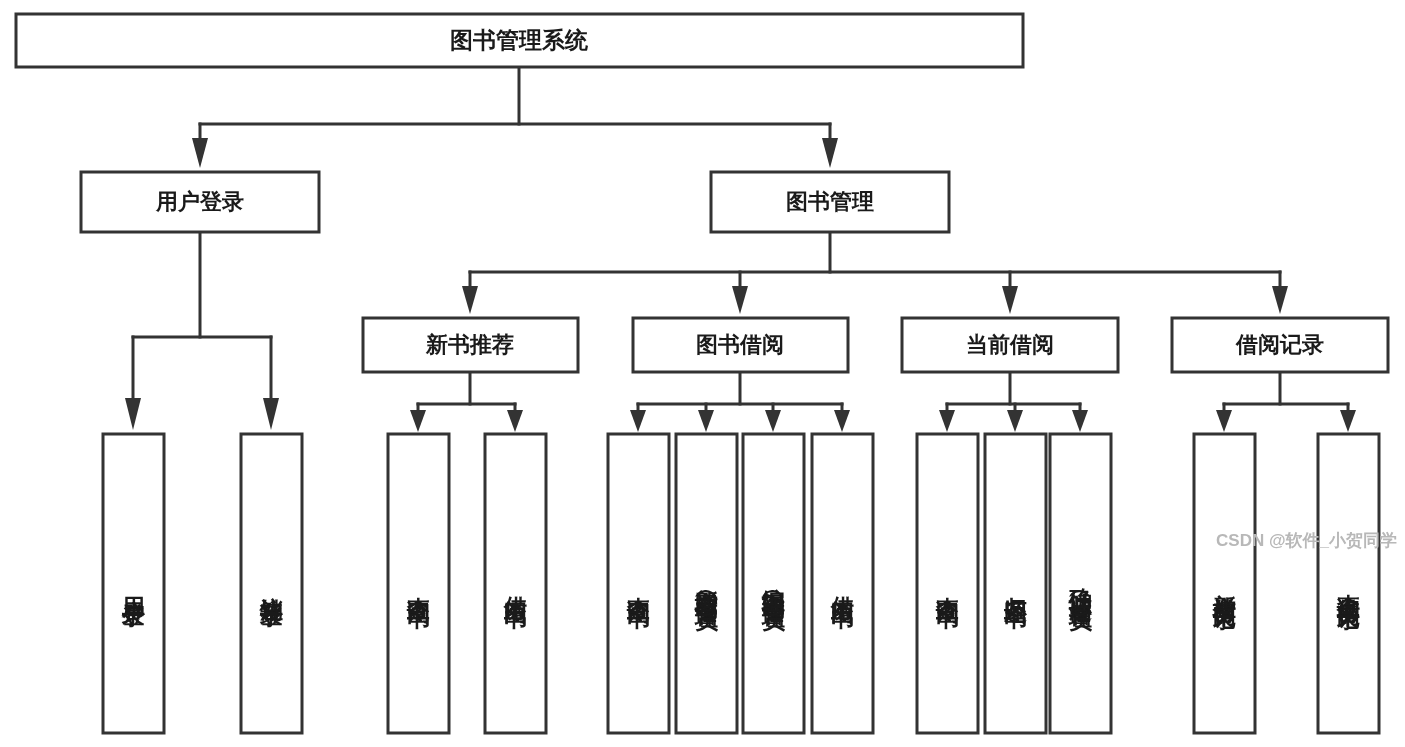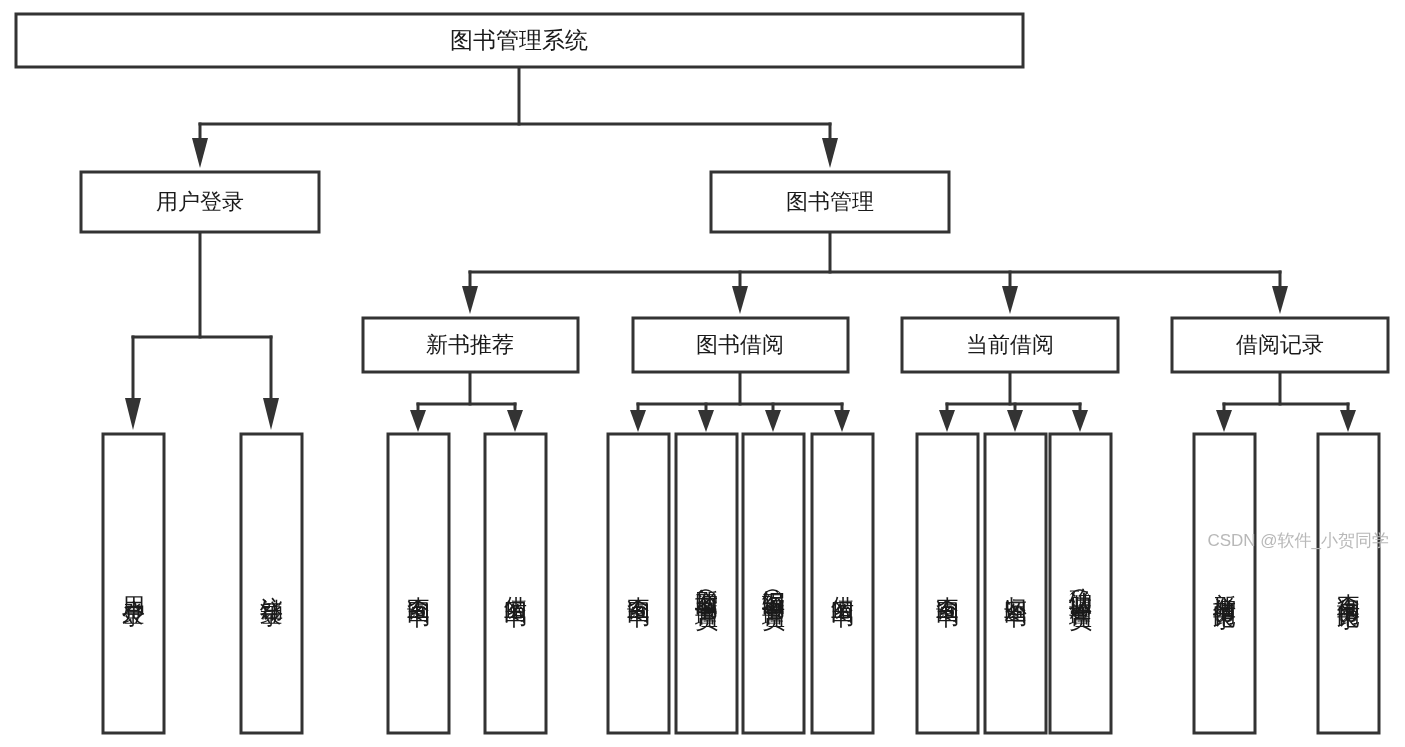--- a/index.html
+++ b/index.html
@@ -11,20 +11,21 @@
     width: 1405px;
     height: 747px;
     font-family: "Liberation Sans", "DejaVu Sans", sans-serif;
     overflow: hidden;
     position: relative;
   }
   #diagram-root {
     position: relative;
     width: 1405px;
     height: 558px;
+    font-weight: bold;
   }
   svg.flowchart {
     display: block;
     width: 1405px;
     height: 747px;
   }
   .node-box {
     fill: #ffffff;
     stroke: #333333;
     stroke-width: 3;
@@ -64,21 +65,21 @@
     letter-spacing: 3px;
     display: flex;
     align-items: center;
     justify-content: center;
     text-align: center;
     white-space: nowrap;
     pointer-events: none;
   }
   .watermark {
     position: absolute;
-    right: 16px;
+    right: 8px;
     bottom: 6px;
     font-family: "Liberation Sans", "DejaVu Sans", sans-serif;
     font-size: 17px;
     color: #b8b8b8;
     white-space: nowrap;
   }
 </style>
 </head>
 <body>
 

